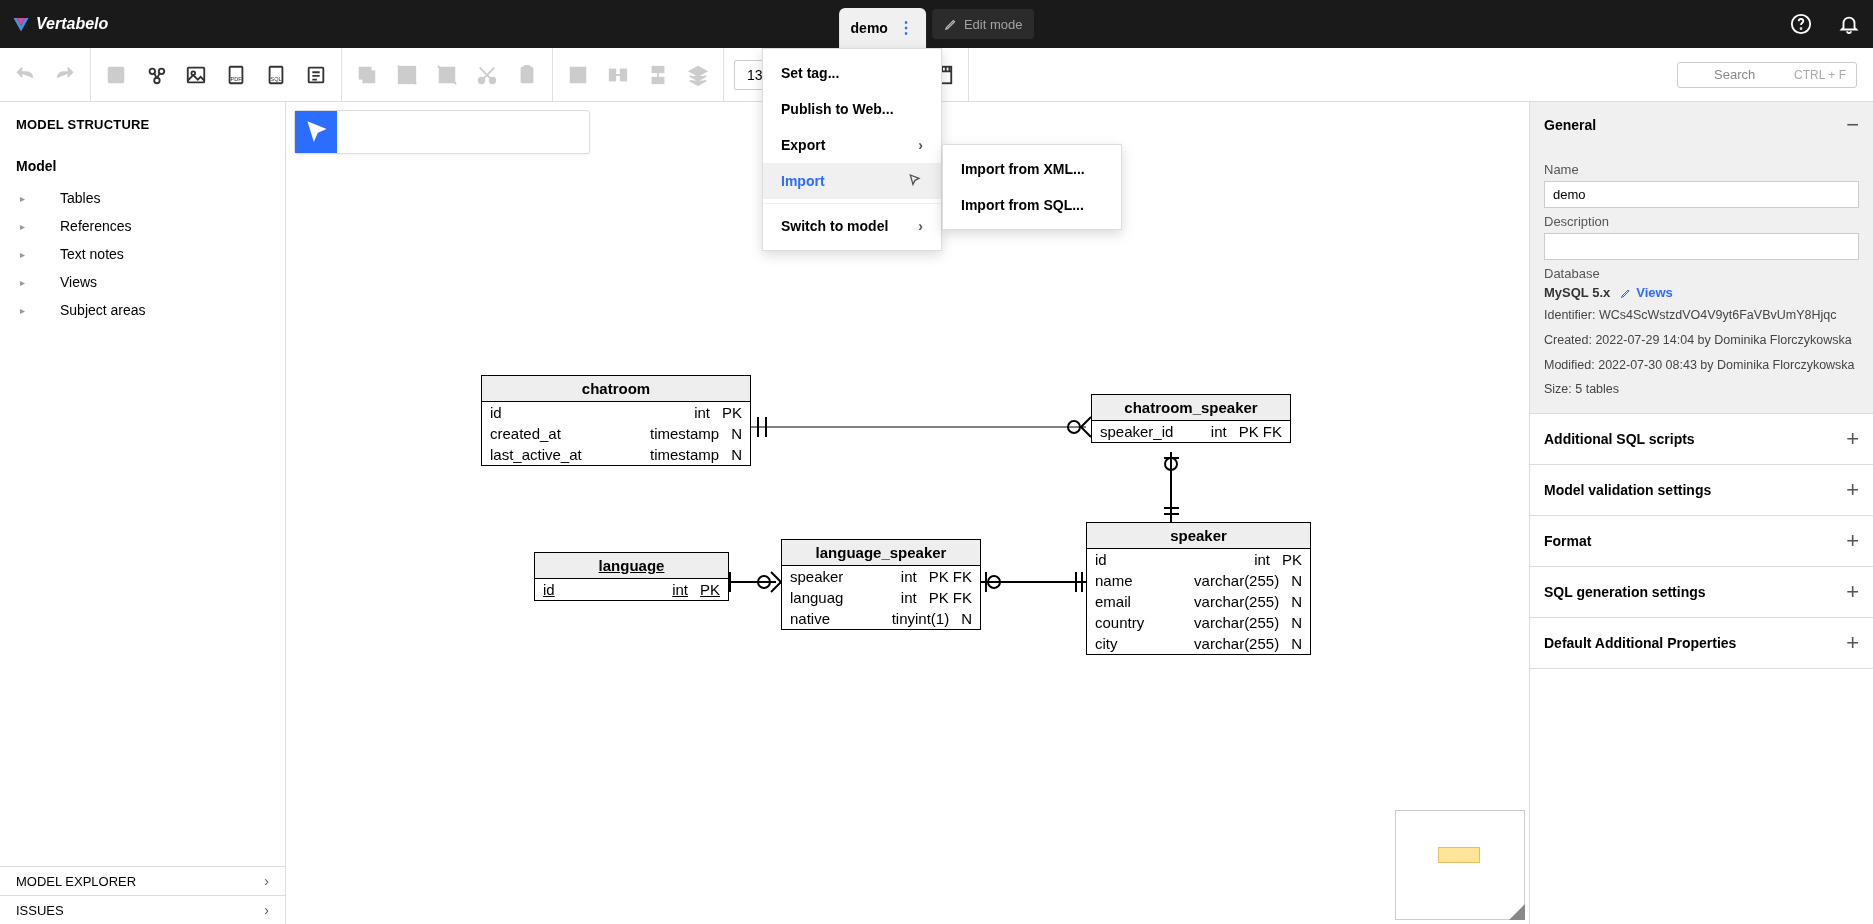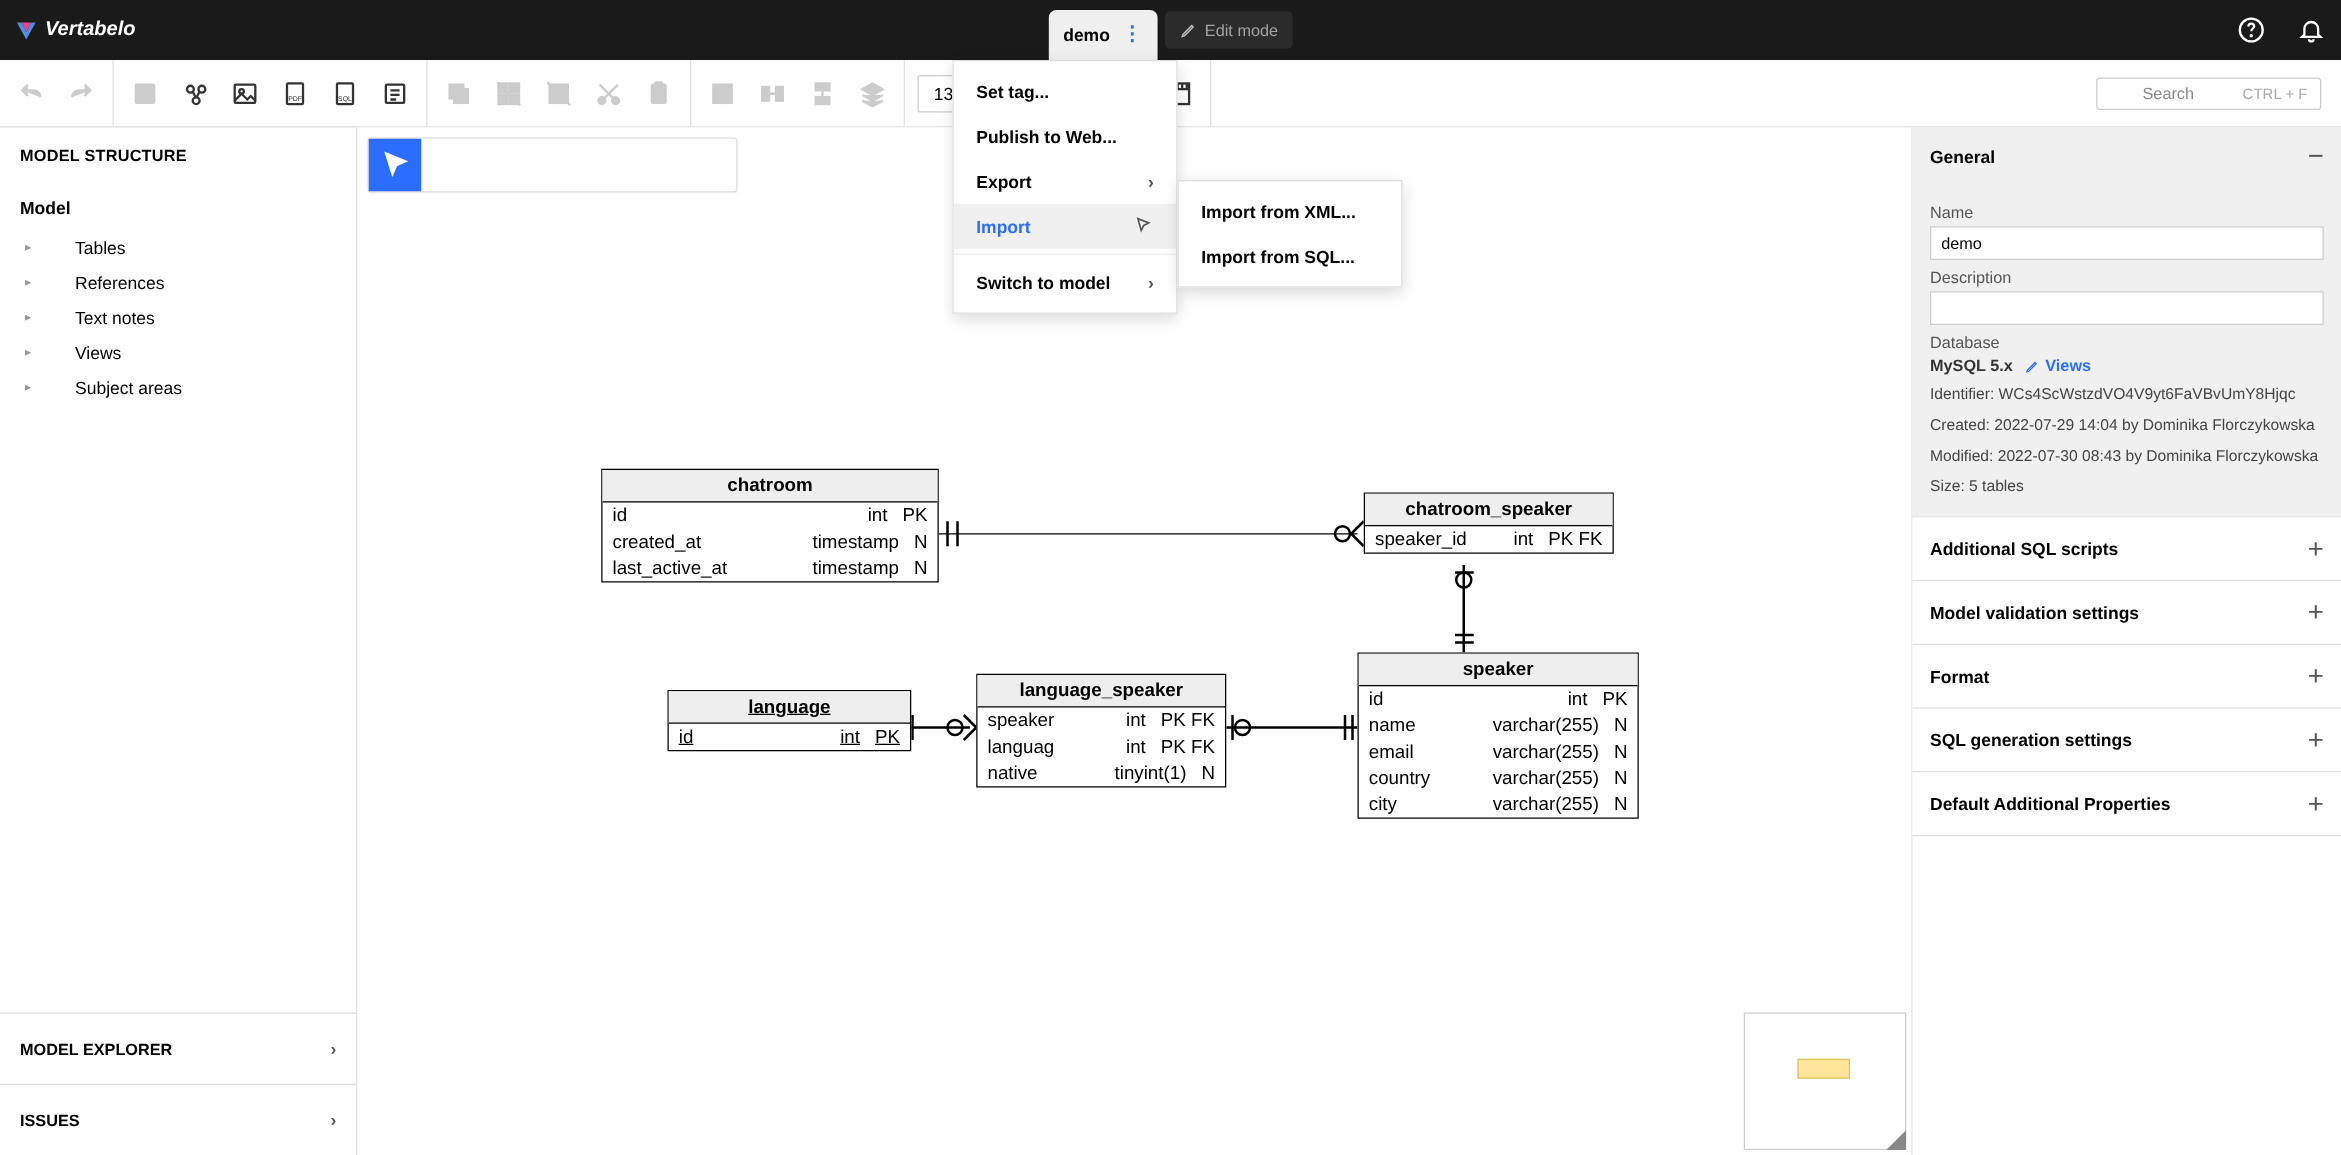--- a/index.html
+++ b/index.html
@@ -59,21 +59,21 @@
 .main { display: flex; height: calc(100% - 48px - 54px); width: 100%; }
 
 
 .left-panel { width: 286px; border-right: 1px solid #ddd; display: flex; flex-direction: column; background: #fff; }
 .panel-header { padding: 14px 16px; font-weight: 700; font-size: 13px; letter-spacing: 0.2px; display: flex; align-items: center; justify-content: space-between; }
 .tree { padding: 6px 16px; font-size: 14px; flex: 1; overflow: auto; }
 .tree-title { font-weight: 600; margin: 6px 0 10px; }
 .tree-item { display: flex; align-items: center; gap: 8px; padding: 6px 4px; cursor: pointer; }
 .tree-item svg { width: 14px; height: 14px; }
 .tree-caret { color: #999; font-size: 10px; width: 10px; }
-.left-collapsed { border-top: 1px solid #ddd; padding: 20px 16px; font-weight: 700; font-size: 13px; display: flex; align-items: center; justify-content: space-between; cursor: pointer; }
+.left-collapsed { border-top: 1px solid #ddd; padding: 6px 16px; font-weight: 400; font-size: 13px; display: flex; align-items: center; justify-content: space-between; cursor: pointer; }
 
 
 .canvas { flex: 1; position: relative; background: #fff; overflow: hidden; }
 .canvas-toolbar {
   position: absolute; top: 8px; left: 8px; background: #fff;
   border: 1px solid #ddd; border-radius: 3px; display: flex; padding: 0; box-shadow: 0 1px 2px rgba(0,0,0,0.05);
 }
 .canvas-tool { width: 42px; height: 42px; display: flex; align-items: center; justify-content: center; cursor: pointer; }
 .canvas-tool.active { background: #2b6dff; }
 .canvas-tool.active svg { stroke: #fff; fill: #fff; }

